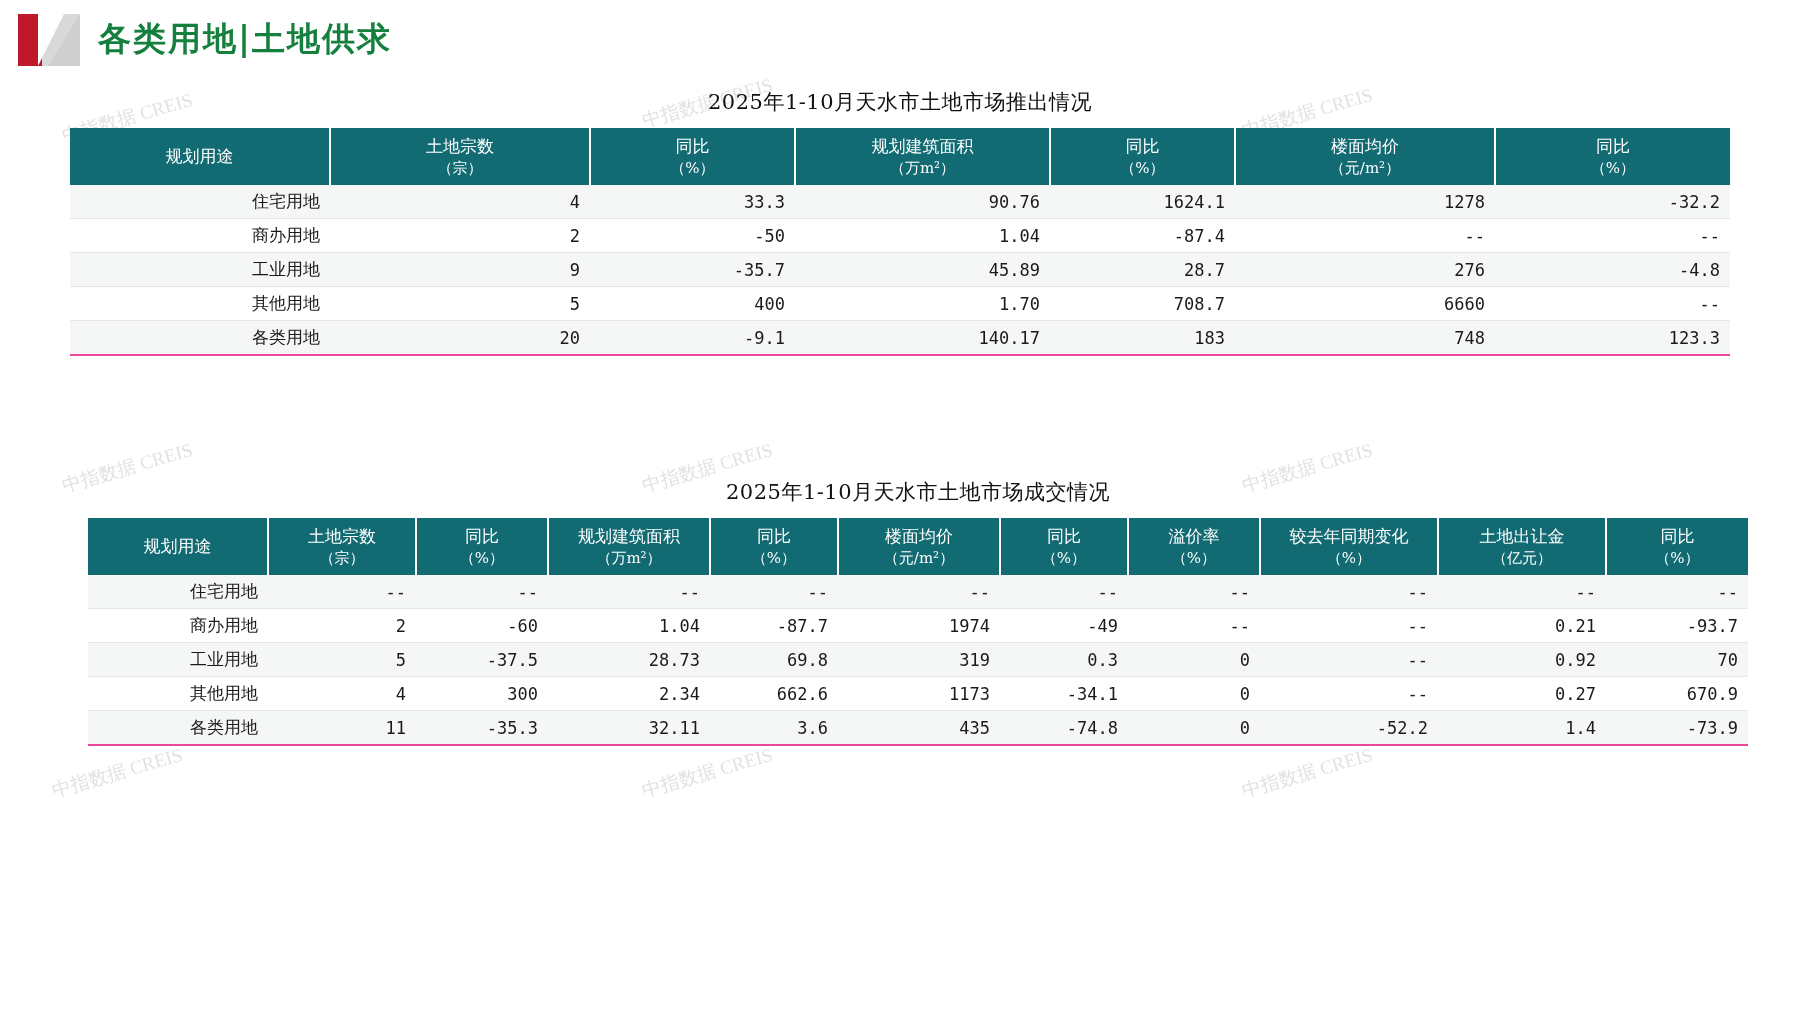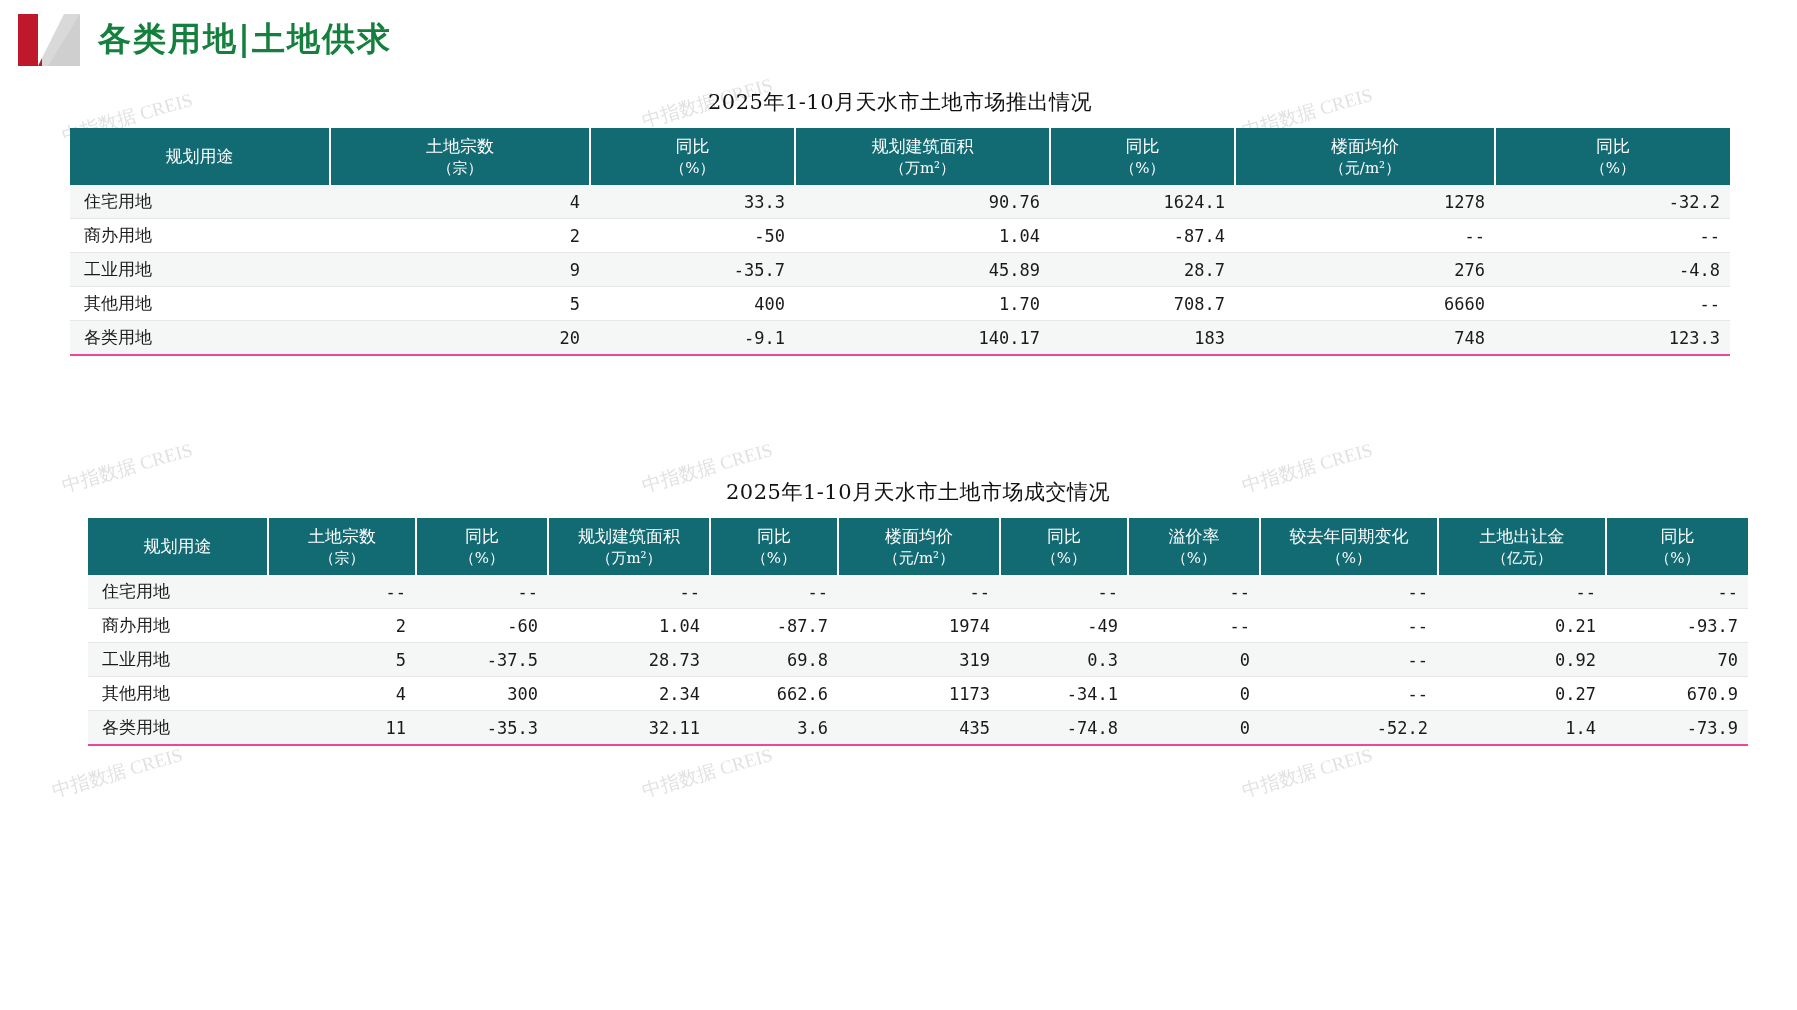--- a/index.html
+++ b/index.html
@@ -116,21 +116,21 @@
   tbody td {
     font-size: 17px;
     padding: 5px 10px;
     color: #1a1a1a;
     font-family: "DejaVu Sans Mono", monospace;
     text-align: right;
     border-bottom: 1px solid #e6e6e6;
     white-space: nowrap;
   }
   tbody td.label {
-    text-align: left;
+    text-align: right;
     font-family: Liberation Mono, monospace;
     padding-left: 14px;
   }
   tbody tr:nth-child(odd) { background: #f5f6f6; }
   tbody tr:nth-child(even) { background: #ffffff; }
   tbody tr:last-child td { border-bottom: 2px solid #ec4899; }
 
   .sub { font-size: 15px; }
 </style>
 </head>

